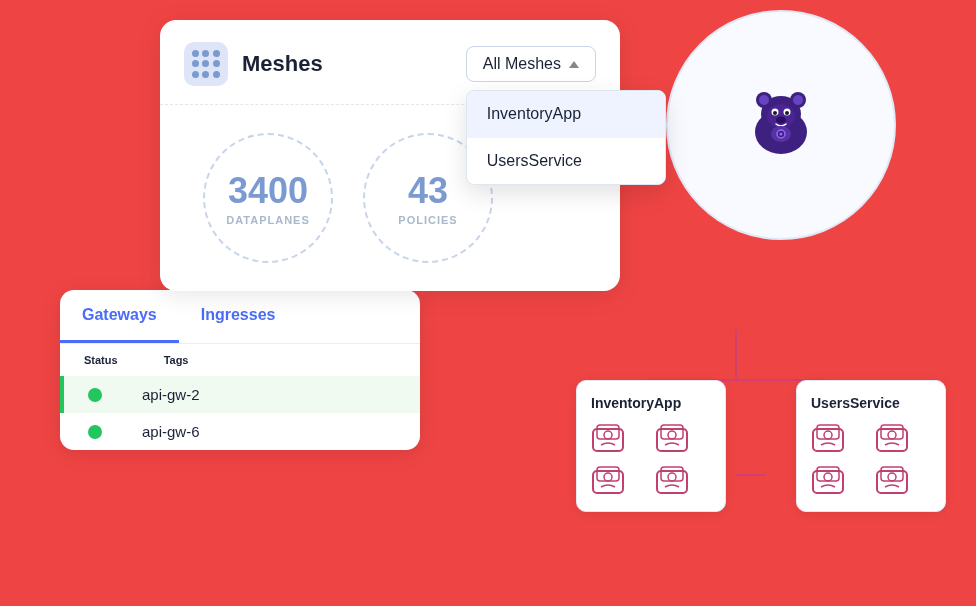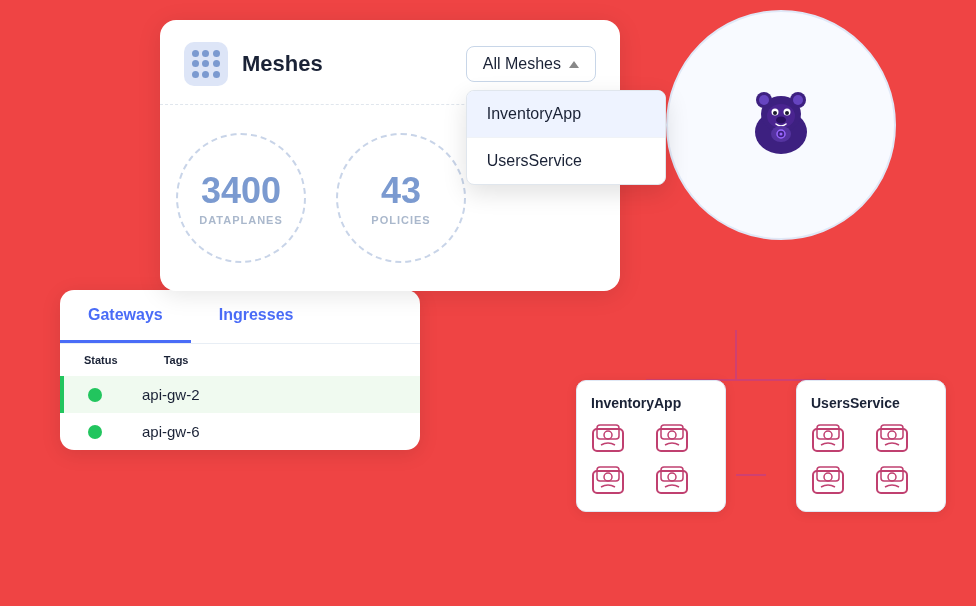--- a/index.html
+++ b/index.html
@@ -114,21 +114,21 @@
       border-bottom: 1px solid #f0f3f7;
     }
     .dropdown-item:last-child { border-bottom: none; }
     .dropdown-item.selected {
       background: #eef3ff;
     }
 
     
     .meshes-stats {
       display: flex;
-      padding: 28px 40px 28px 16px;
+      padding: 28px 40px 28px 43px;
       gap: 0;
       align-items: center;
       justify-content: flex-start;
     }
 
     .stat-circle {
       width: 130px;
       height: 130px;
       border-radius: 50%;
       border: 2px dashed #c8d4e8;
@@ -165,21 +165,21 @@
       z-index: 8;
       overflow: hidden;
     }
 
     .gateways-tabs {
       display: flex;
       border-bottom: 1.5px solid #e8eef5;
     }
 
     .tab {
-      padding: 16px 28px;
+      padding: 16px 22px;
       font-size: 16px;
       font-weight: 700;
       cursor: pointer;
     }
     .tab.active {
       color: #4a6cf7;
       border-bottom: 3px solid #4a6cf7;
     }
     .tab.inactive {
       color: #4a6cf7;

